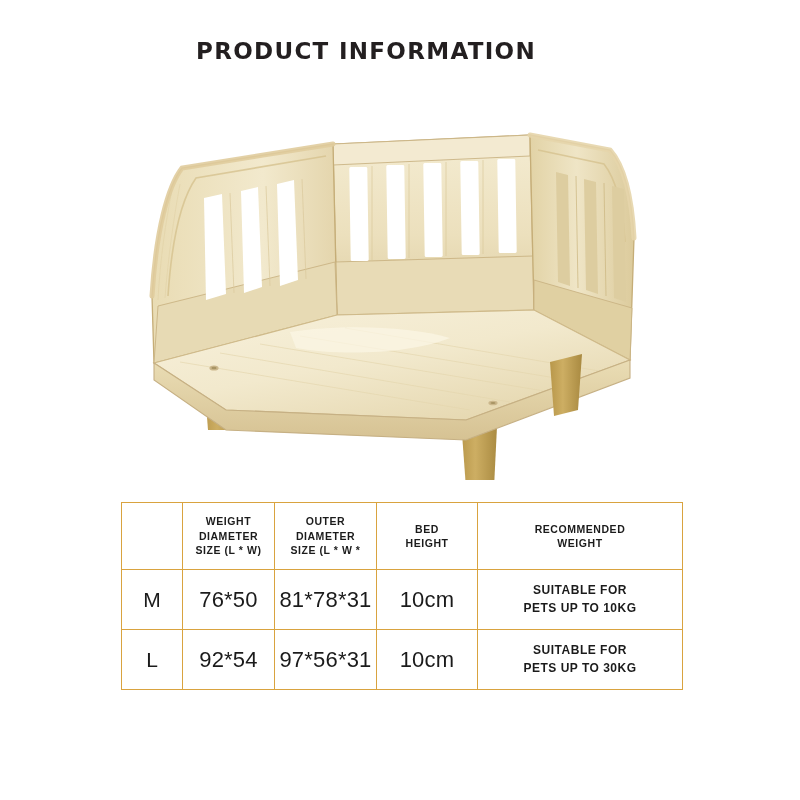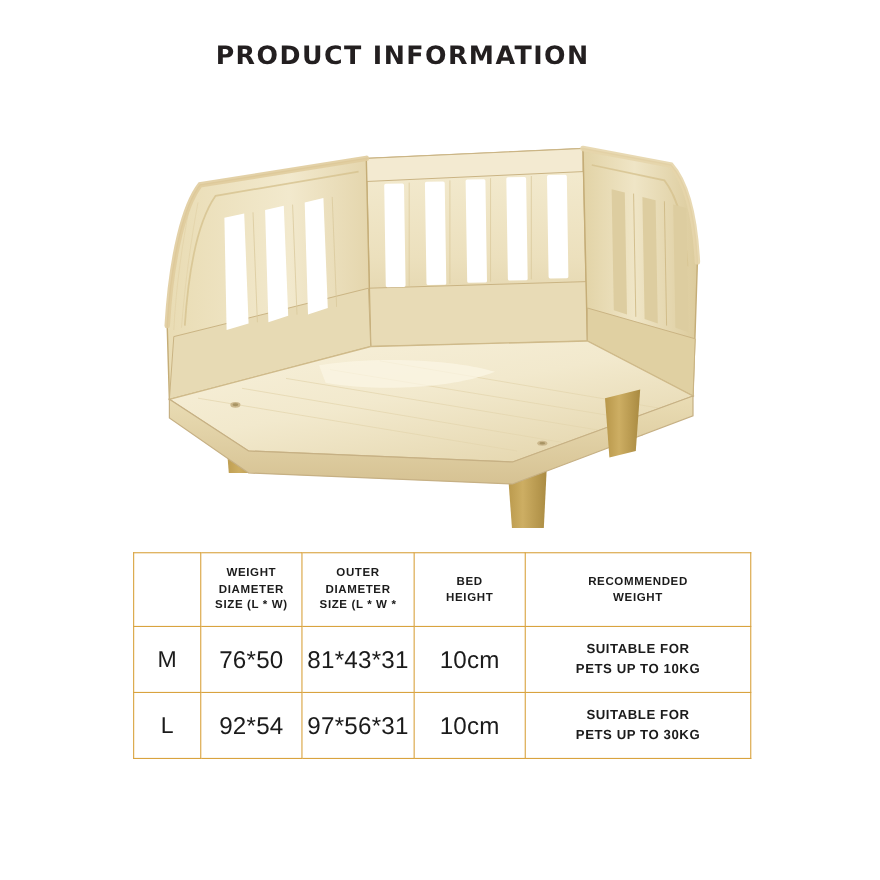--- a/index.html
+++ b/index.html
@@ -266,21 +266,21 @@
       <th class="col-rec">
         <span class="hdr-line">RECOMMENDED</span>
         <span class="hdr-line">WEIGHT</span>
       </th>
     </tr>
   </thead>
   <tbody>
     <tr>
       <td class="cell-size">M</td>
       <td class="cell-dim">76*50</td>
-      <td class="cell-dim">81*43*31</td>
+      <td class="cell-dim">81*78*31</td>
       <td class="cell-dim">10cm</td>
       <td class="cell-rec">
         <span class="hdr-line">SUITABLE FOR</span>
         <span class="hdr-line">PETS UP TO 10KG</span>
       </td>
     </tr>
     <tr>
       <td class="cell-size">L</td>
       <td class="cell-dim">92*54</td>
       <td class="cell-dim">97*56*31</td>

